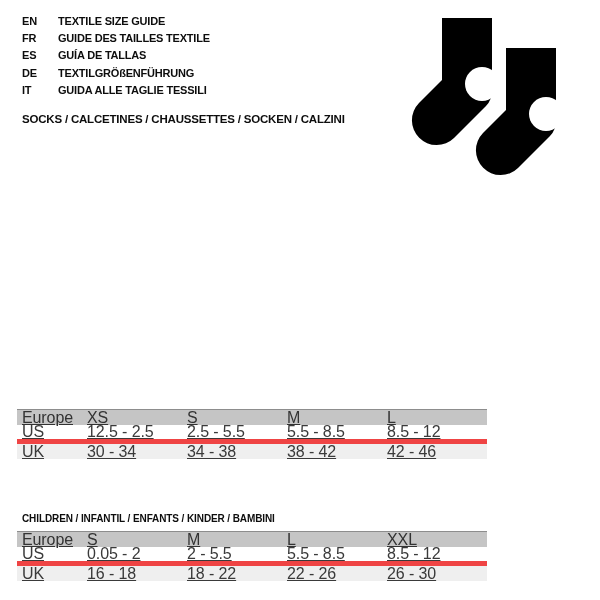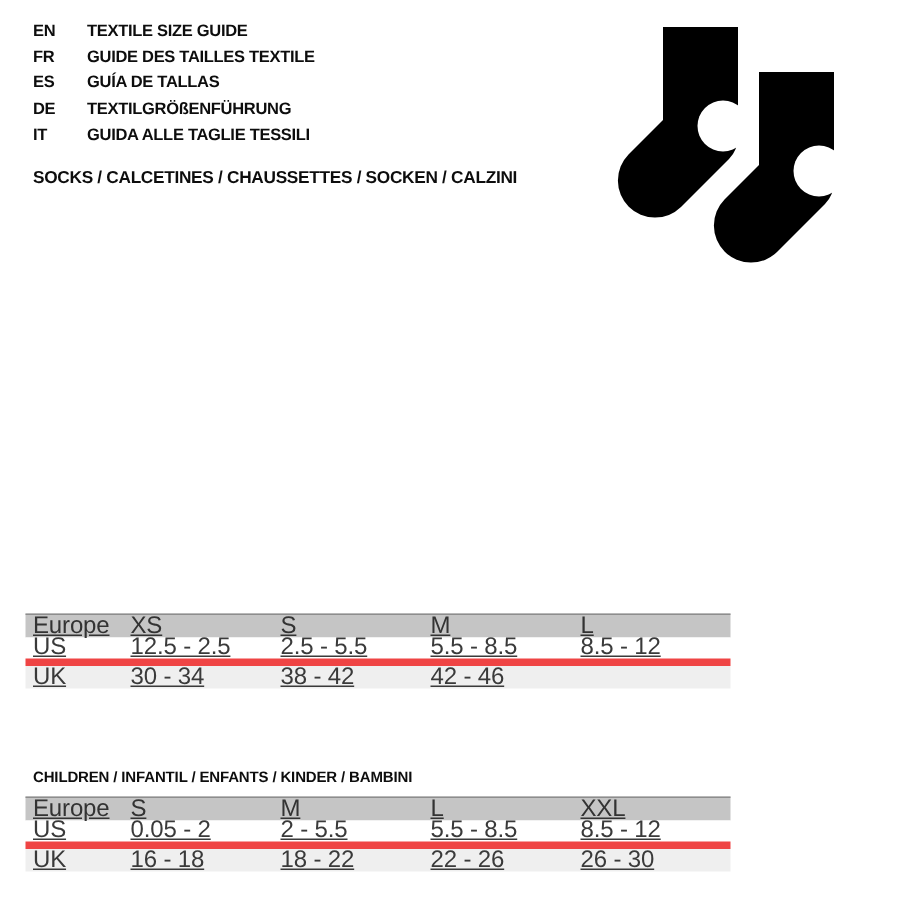--- a/index.html
+++ b/index.html
@@ -116,20 +116,21 @@
     <div class="trow us">
       <span class="c0">US</span>
       <span class="c">12.5 - 2.5</span>
       <span class="c">2.5 - 5.5</span>
       <span class="c">5.5 - 8.5</span>
       <span class="c">8.5 - 12</span>
     </div>
     <div class="trow uk">
       <span class="c0">UK</span>
       <span class="c">30 - 34</span>
+      <span class="c">34 - 38</span>
       <span class="c">38 - 42</span>
       <span class="c">42 - 46</span>
     </div>
   </div>
 
   <div class="size-table children">
     <div class="tbl-title">CHILDREN / INFANTIL / ENFANTS / KINDER / BAMBINI</div>
     <div class="trow thead">
       <span class="c0">Europe</span>
       <span class="c">S</span>

